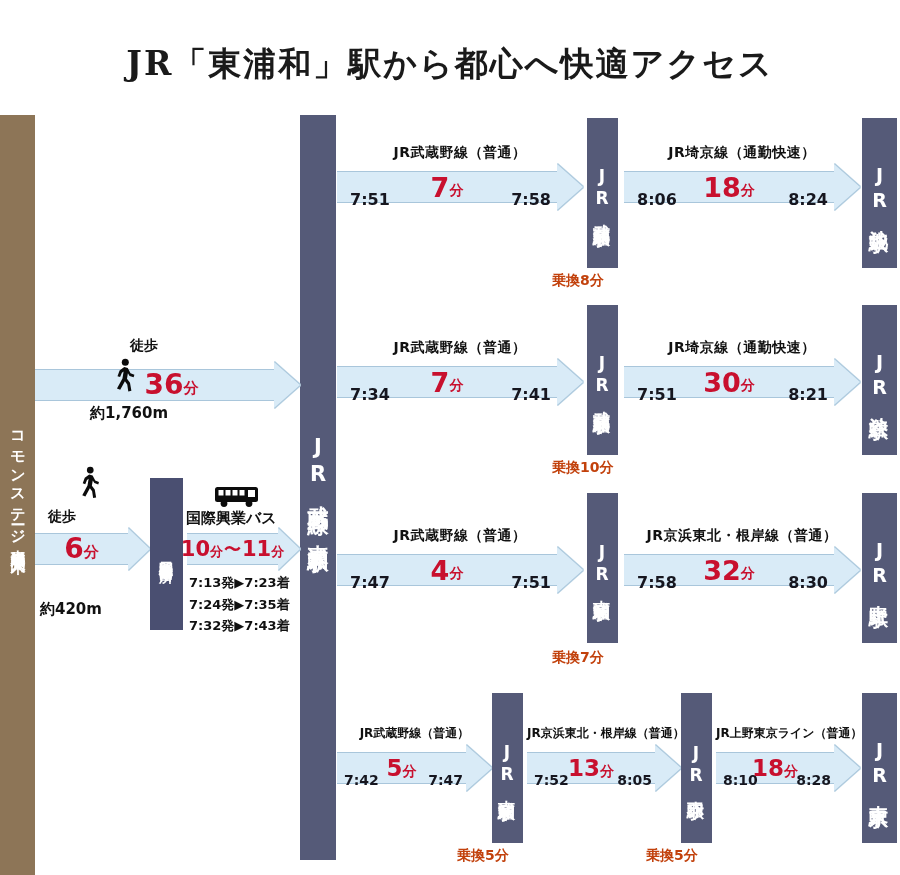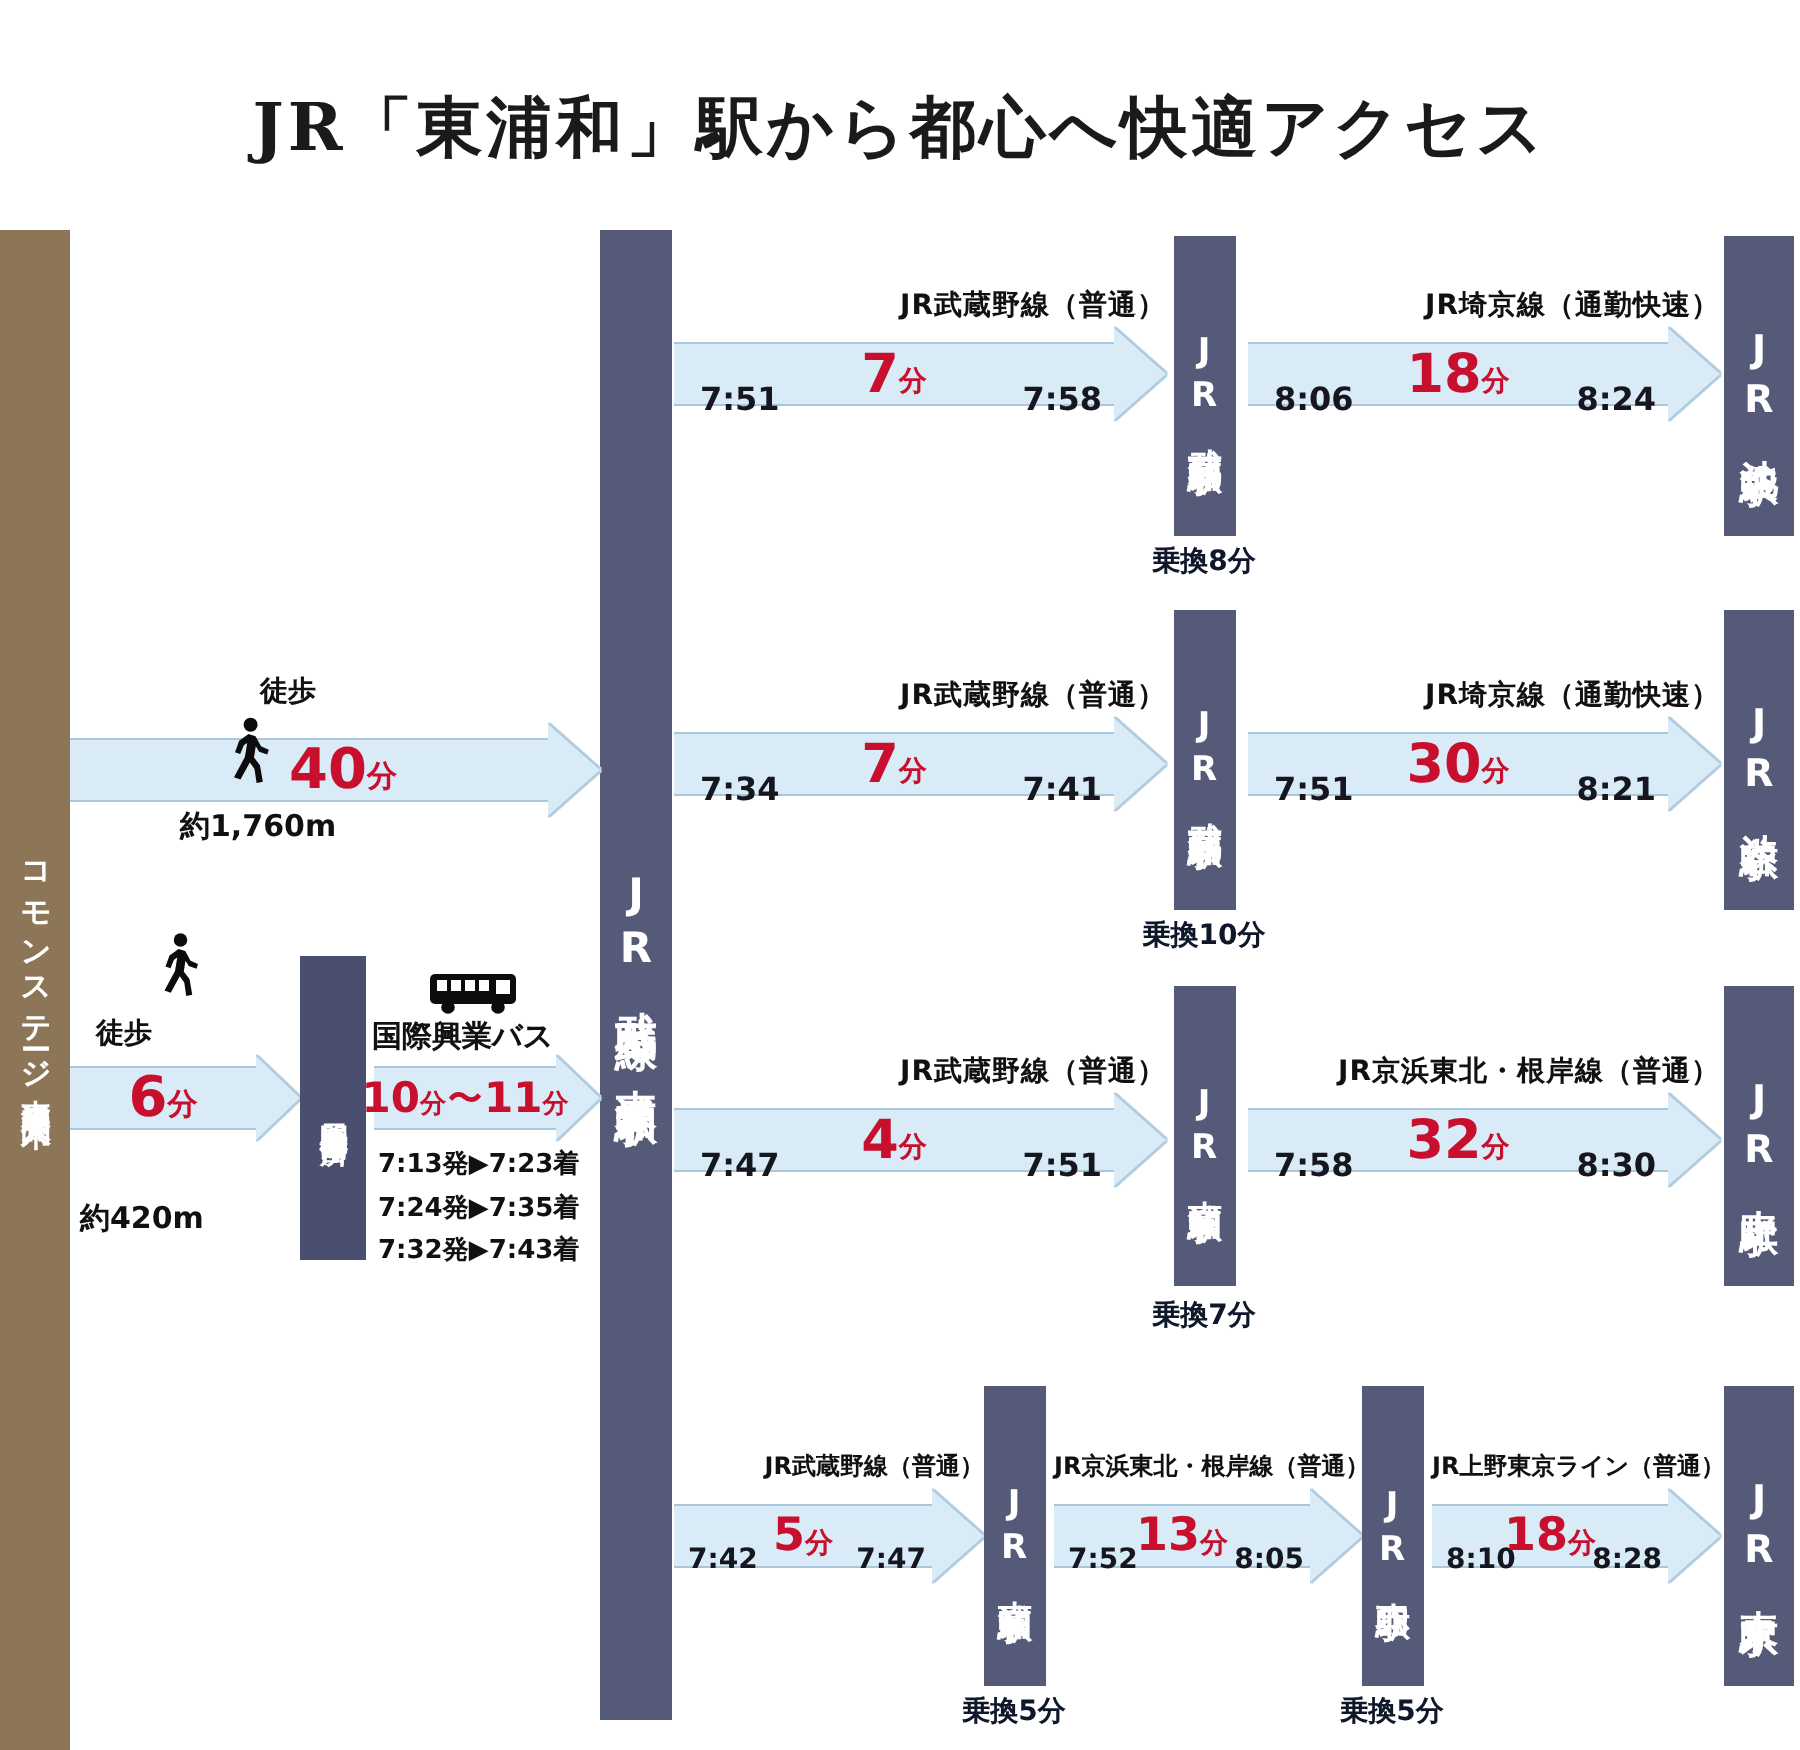--- a/index.html
+++ b/index.html
@@ -30,28 +30,28 @@
      font-weight:bold;font-size:16px;color:#16161f;}
   .t.dep{left:13px}.t.arr{right:32px}
   .dur{position:absolute;top:8px;height:30px;left:0;right:26px;display:flex;
        align-items:center;justify-content:center;color:#c8102e;font-weight:bold;}
   .dur b{font-size:27px;line-height:1;font-weight:bold;}
   .dur i{font-style:normal;font-size:14px;margin-top:7px;}
   .arrow.walk .t,.arrow.walk .dur{top:6px;right:22px;}
   .dur .sep{font-size:17px;margin:0 1px;}
   
   .leg{position:absolute;}
-  .leg-label{height:18px;margin-bottom:2px;text-align:right;font-size:14px;font-weight:bold;
+  .leg-label{height:18px;margin-bottom:2px;text-align:center;font-size:14px;font-weight:bold;
              white-space:nowrap;letter-spacing:0.5px;}
   .leg .arrow{position:relative;height:46px;}
   .leg.sm .leg-label{font-size:12px;letter-spacing:0;}
   .leg.sm .t{font-size:14px;}
   .leg.sm .t.dep{left:7px}.leg.sm .t.arr{right:29px}
   .leg.sm .dur b{font-size:23px;}
-  .note{position:absolute;font-size:14px;font-weight:bold;text-align:center;color:#0f172a;}
+  .note{position:absolute;font-size:14px;font-weight:bold;text-align:left;color:#c2410c;}
   .caption{position:absolute;font-weight:bold;color:#111;}
   .sched{position:absolute;font-size:13px;font-weight:bold;line-height:21.5px;white-space:nowrap;}
   .wdur b{font-size:28px;} .wdur i{font-size:15px;}
   .bdur b{font-size:21px;} .bdur i{font-size:13px;margin-top:5px;}
   .walkicon{display:block;}
 </style>
 </head>
 <body>
 
 <div id="canvas">
@@ -65,21 +65,21 @@
   <div class="caption" style="left:130px;top:337px;width:80px;font-size:14px;">徒歩</div>
   <div class="arrow" style="left:35px;top:362px;width:265px;height:46px;">
     <div class="a-outline">
         <div class="a-shape"></div>
       </div>
     <span class="dur wdur">
       <svg class="walkicon" width="26" height="42" viewBox="0 0 20 32" style="margin:-12px 8px 0 0;" fill="#0c0c0c">
         <circle cx="11" cy="3.2" r="2.7"></circle>
         <path d="M10.2 6.8 L6.6 9.4 5 13.8 7 14.5 8.4 11.1 9.7 10.2 8.8 15.6 4.6 23.4 7.1 24.3 10.7 17.7 12.5 20.2 13.3 25.6 15.7 25.1 14.6 18.8 12.3 15.8 13 11.5 14.3 13.6 17.4 14.7 18 12.8 15 11.5 12.9 7.6 Z"></path>
       </svg>
-      <b>40</b>
+      <b>36</b>
         <i>分</i>
     </span>
   </div>
   <div class="caption" style="left:90px;top:404px;width:160px;font-size:15px;">約1,760m</div>
 
   <svg style="position:absolute;left:76px;top:466px;" width="26" height="40" viewBox="0 0 20 32" fill="#0c0c0c">
     <circle cx="11" cy="3.2" r="2.7"></circle>
     <path d="M10.2 6.8 L6.6 9.4 5 13.8 7 14.5 8.4 11.1 9.7 10.2 8.8 15.6 4.6 23.4 7.1 24.3 10.7 17.7 12.5 20.2 13.3 25.6 15.7 25.1 14.6 18.8 12.3 15.8 13 11.5 14.3 13.6 17.4 14.7 18 12.8 15 11.5 12.9 7.6 Z"></path>
   </svg>
   <div class="caption" style="left:48px;top:508px;width:80px;font-size:14px;">徒歩</div>

